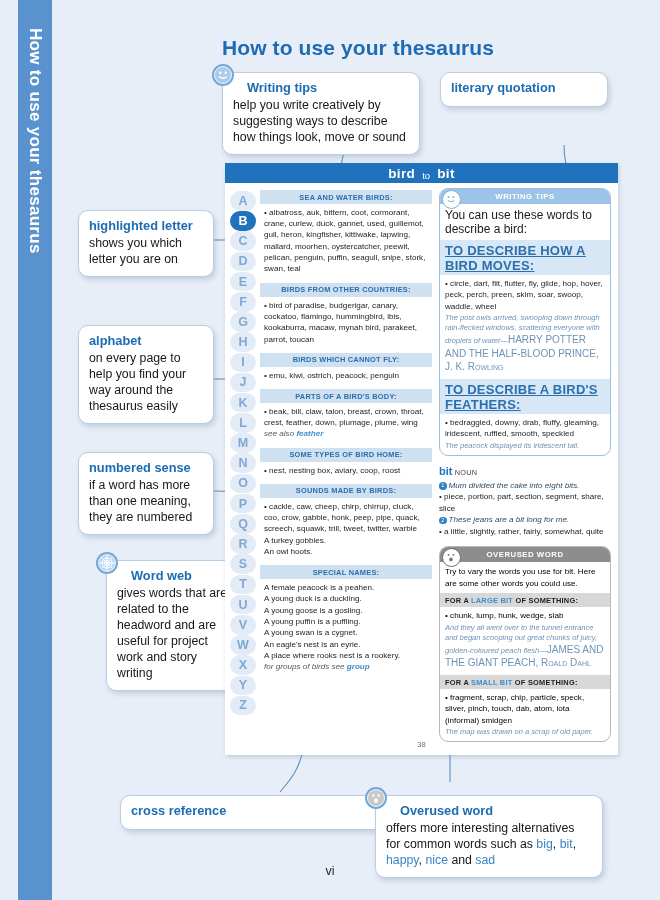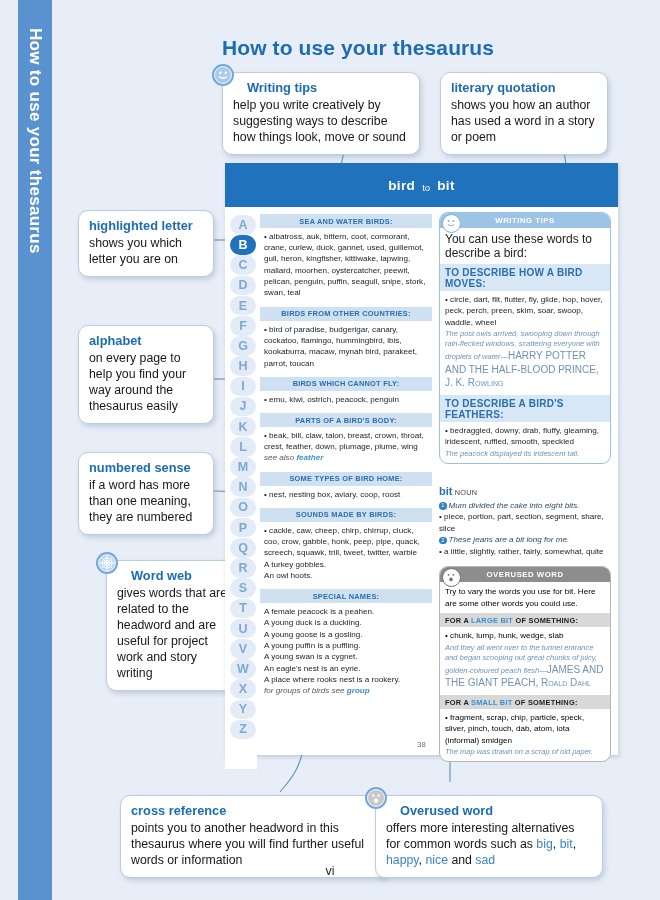--- a/index.html
+++ b/index.html
@@ -76,21 +76,21 @@
 
   
   .book {
     position: absolute;
     left: 225px; top: 163px;
     width: 393px; height: 592px;
     background: #ffffff;
     box-shadow: 1px 2px 4px rgba(120,140,170,.35);
   }
   .book-header {
-    height: 44px;
+    height: 20px;
     background: #1f72bb;
     color: #ffffff;
     display: flex; align-items: center; justify-content: center;
     font-size: 13.5px;
   }
   .book-header .w { font-weight: bold; letter-spacing: .4px; }
   .book-header .to { font-size: 9.5px; margin: 8px 7px; position: relative; top: 2px; }
 
   .book-body { display: flex; height: 562px; position: relative; }
 
@@ -154,39 +154,40 @@
     text-align: center;
     font-size: 7.8px;
     font-weight: bold;
     letter-spacing: .5px;
     padding: 3.2px 0 3px 0;
   }
   .tips-intro { font-size: 12px; padding: 4px 5px 2px 5px; color: #1a1d21; }
   .tips-sub {
     background: #d8e7f5;
     color: #2a6fae;
-    font-size: 10px;
+    font-size: 13px;
     font-weight: bold;
     letter-spacing: .25px;
     padding: 2.6px 5px 2.2px 5px;
     margin-top: 2px;
+    text-decoration: underline;
   }
   .tips-body { font-size: 8.1px; line-height: 1.40; padding: 3px 5px 4px 5px; color: #1a1d21; }
   .quote { color: #6d93b8; font-style: italic; font-size: 7.5px; line-height: 1.33; display: block; margin-top: 1.5px; }
   .quote .src { font-style: normal; font-variant: small-caps; font-size: 10px; }
 
   .tips-badge {
     position: absolute; left: 2px; top: 1px;
     width: 19px; height: 19px; border-radius: 50%;
     background: #ffffff; border: 1.6px solid #7fb0dc;
     z-index: 3;
   }
 
   
-  .entry { margin-top: 20px; font-size: 8.1px; line-height: 1.42; color: #1a1d21; }
+  .entry { margin-top: 8px; font-size: 8.1px; line-height: 1.42; color: #1a1d21; }
   .entry .hw { color: #1f72bb; font-weight: bold; font-size: 11px; }
   .entry .pos { font-size: 7.3px; font-variant: small-caps; color: #3a3d42; letter-spacing: .3px; }
   .entry .num {
     display: inline-block; width: 7.6px; height: 7.6px; border-radius: 50%;
     background: #2f80c8; color: #fff; font-size: 5.6px; line-height: 7.6px;
     text-align: center; margin-right: 2px; position: relative; top: -.4px;
   }
   .entry .ex { font-style: italic; color: #2d4c66; }
 
   
@@ -266,21 +267,20 @@
       <circle cx="11.7" cy="6.8" r="1.2" fill="#ffffff"></circle>
       <path d="M5.2 10.6 Q9 14 12.8 10.6" stroke="#ffffff" stroke-width="1.3" fill="none"></path>
     </svg>
   </span>
   <span class="hd">Writing tips</span>
   <span class="body">help you write creatively by suggesting ways to describe how things look, move or sound</span>
 </div>
 
 <div class="callout" style="left:440px; top:72px; width:168px;">
   <span class="hd">literary quotation</span>
-  <span class="body">shows you how an author has used a word in a story or poem</span>
 </div>
 
 <div class="callout" style="left:78px; top:210px; width:136px;">
   <span class="hd">highlighted letter</span>
   <span class="body">shows you which letter you are on</span>
 </div>
 
 <div class="callout" style="left:78px; top:325px; width:136px;">
   <span class="hd">alphabet</span>
   <span class="body">on every page to help you find your way around the thesaurus easily</span>
@@ -301,21 +301,20 @@
         <path d="M9 1.5 V 16.5 M1.5 9 H 16.5 M3.7 3.7 L 14.3 14.3 M14.3 3.7 L 3.7 14.3"></path>
       </g>
     </svg>
   </span>
   <span class="hd">Word web</span>
   <span class="body">gives words that are related to the headword and are useful for project work and story writing</span>
 </div>
 
 <div class="callout" style="left:120px; top:795px; width:269px;">
   <span class="hd">cross reference</span>
-  <span class="body">points you to another headword in this thesaurus where you will find further useful words or information</span>
 </div>
 
 <div class="callout with-badge" style="left:375px; top:795px; width:228px;">
   <span class="badge">
     <svg width="18" height="18" viewBox="0 0 18 18">
       <circle cx="9" cy="9" r="8" fill="#c9c9c9"></circle>
       <circle cx="6.3" cy="6.6" r="1.2" fill="#ffffff"></circle>
       <circle cx="11.7" cy="6.6" r="1.2" fill="#ffffff"></circle>
       <ellipse cx="9" cy="11.6" rx="2" ry="2.3" fill="#ffffff"></ellipse>
     </svg>

